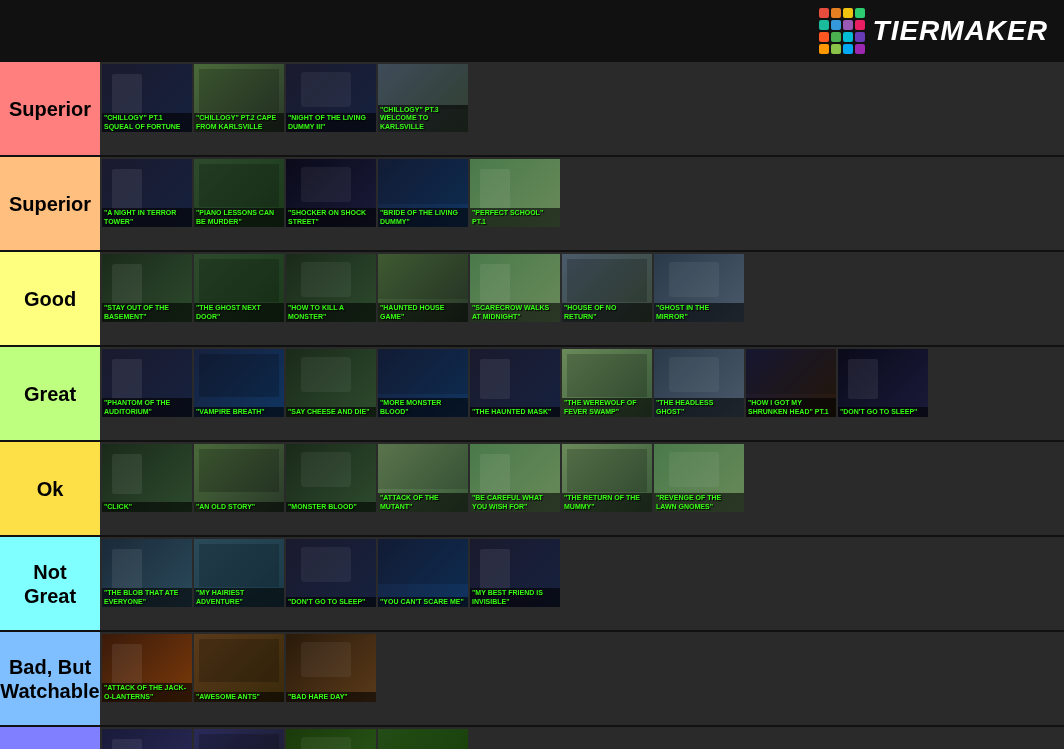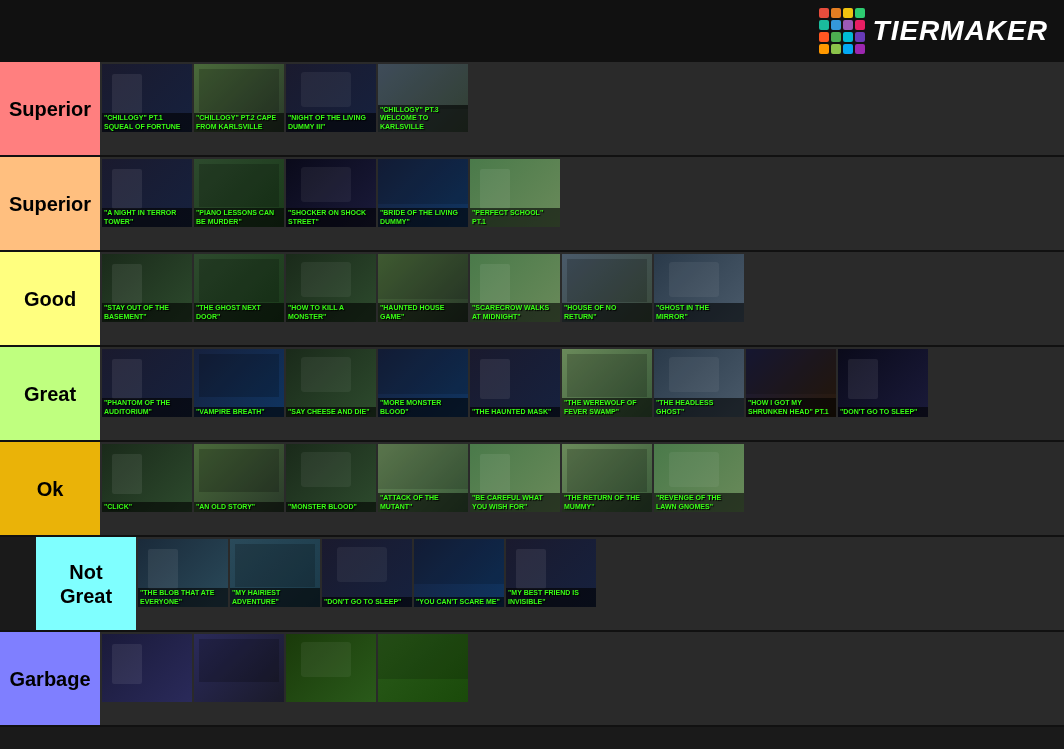--- a/index.html
+++ b/index.html
@@ -243,21 +243,21 @@
           <div style="position: absolute; top: 0px; left: 0px; right: 0px; height: 45px; background: rgba(0, 0, 0, 0.15);"></div>
           <div class="item-label">"HOW I GOT MY SHRUNKEN HEAD" PT.1</div>
         </div>
         <div class="tier-item" style="background: linear-gradient(135deg, rgb(10, 10, 26) 0%, rgb(26, 26, 58) 100%); position: relative; width: 90px; height: 68px; overflow: hidden; flex-shrink: 0;">
           <div style="position: absolute; top: 10px; left: 10px; width: 30px; height: 40px; background: rgba(255, 255, 255, 0.08); border-radius: 2px;"></div>
           <div class="item-label">"DON'T GO TO SLEEP"</div>
         </div>
       </div>
     </div>
     <div class="tier-row">
-      <div class="tier-label" style="background-color: #eab308;">Ok</div>
+      <div class="tier-label" style="background-color: #fde047;">Ok</div>
       <div class="tier-items">
         <div class="tier-item" style="background: linear-gradient(135deg, rgb(26, 42, 26) 0%, rgb(45, 74, 45) 100%); position: relative; width: 90px; height: 68px; overflow: hidden; flex-shrink: 0;">
           <div style="position: absolute; top: 10px; left: 10px; width: 30px; height: 40px; background: rgba(255, 255, 255, 0.08); border-radius: 2px;"></div>
           <div class="item-label">"CLICK"</div>
         </div>
         <div class="tier-item" style="background: linear-gradient(135deg, rgb(74, 106, 58) 0%, rgb(42, 58, 42) 100%); position: relative; width: 90px; height: 68px; overflow: hidden; flex-shrink: 0;">
           <div style="position: absolute; inset: 5px 5px 20px; background: rgba(0, 0, 0, 0.2);"></div>
           <div class="item-label">"AN OLD STORY"</div>
         </div>
         <div class="tier-item" style="background: linear-gradient(135deg, rgb(26, 42, 26) 0%, rgb(45, 74, 45) 100%); position: relative; width: 90px; height: 68px; overflow: hidden; flex-shrink: 0;">
@@ -276,21 +276,21 @@
           <div style="position: absolute; inset: 5px 5px 20px; background: rgba(0, 0, 0, 0.2);"></div>
           <div class="item-label">"THE RETURN OF THE MUMMY"</div>
         </div>
         <div class="tier-item" style="background: linear-gradient(135deg, rgb(74, 122, 74) 0%, rgb(106, 138, 90) 100%); position: relative; width: 90px; height: 68px; overflow: hidden; flex-shrink: 0;">
           <div style="position: absolute; top: 8px; left: 15px; width: 50px; height: 35px; background: rgba(255, 255, 255, 0.06); border-radius: 3px;"></div>
           <div class="item-label">"REVENGE OF THE LAWN GNOMES"</div>
         </div>
       </div>
     </div>
     <div class="tier-row">
-      <div class="tier-label" style="background-color: rgb(127, 255, 255); margin-left: 36px;">Not Great</div>
+      <div class="tier-label" style="background-color: rgb(127, 255, 255);">Not Great</div>
       <div class="tier-items">
         <div class="tier-item" style="background: linear-gradient(135deg, rgb(26, 42, 58) 0%, rgb(42, 74, 90) 100%); position: relative; width: 90px; height: 68px; overflow: hidden; flex-shrink: 0;">
           <div style="position: absolute; top: 10px; left: 10px; width: 30px; height: 40px; background: rgba(255, 255, 255, 0.08); border-radius: 2px;"></div>
           <div class="item-label">"THE BLOB THAT ATE EVERYONE"</div>
         </div>
         <div class="tier-item" style="background: linear-gradient(135deg, rgb(42, 74, 90) 0%, rgb(26, 58, 74) 100%); position: relative; width: 90px; height: 68px; overflow: hidden; flex-shrink: 0;">
           <div style="position: absolute; inset: 5px 5px 20px; background: rgba(0, 0, 0, 0.2);"></div>
           <div class="item-label">"MY HAIRIEST ADVENTURE"</div>
         </div>
         <div class="tier-item" style="background: linear-gradient(135deg, rgb(26, 26, 46) 0%, rgb(22, 33, 62) 100%); position: relative; width: 90px; height: 68px; overflow: hidden; flex-shrink: 0;">
@@ -301,20 +301,37 @@
           <div style="position: absolute; top: 0px; left: 0px; right: 0px; height: 45px; background: rgba(0, 0, 0, 0.15);"></div>
           <div class="item-label">"YOU CAN'T SCARE ME"</div>
         </div>
         <div class="tier-item" style="background: linear-gradient(135deg, rgb(26, 26, 46) 0%, rgb(22, 33, 62) 100%); position: relative; width: 90px; height: 68px; overflow: hidden; flex-shrink: 0;">
           <div style="position: absolute; top: 10px; left: 10px; width: 30px; height: 40px; background: rgba(255, 255, 255, 0.08); border-radius: 2px;"></div>
           <div class="item-label">"MY BEST FRIEND IS INVISIBLE"</div>
         </div>
       </div>
     </div>
     <div class="tier-row">
+      <div class="tier-label" style="background-color: rgb(127, 191, 255);">Bad, But Watchable</div>
+      <div class="tier-items">
+        <div class="tier-item" style="background: linear-gradient(135deg, rgb(58, 26, 10) 0%, rgb(122, 58, 10) 100%); position: relative; width: 90px; height: 68px; overflow: hidden; flex-shrink: 0;">
+          <div style="position: absolute; top: 10px; left: 10px; width: 30px; height: 40px; background: rgba(255, 255, 255, 0.08); border-radius: 2px;"></div>
+          <div class="item-label">"ATTACK OF THE JACK-O-LANTERNS"</div>
+        </div>
+        <div class="tier-item" style="background: linear-gradient(135deg, rgb(90, 58, 26) 0%, rgb(58, 42, 10) 100%); position: relative; width: 90px; height: 68px; overflow: hidden; flex-shrink: 0;">
+          <div style="position: absolute; inset: 5px 5px 20px; background: rgba(0, 0, 0, 0.2);"></div>
+          <div class="item-label">"AWESOME ANTS"</div>
+        </div>
+        <div class="tier-item" style="background: linear-gradient(135deg, rgb(42, 26, 10) 0%, rgb(90, 58, 26) 100%); position: relative; width: 90px; height: 68px; overflow: hidden; flex-shrink: 0;">
+          <div style="position: absolute; top: 8px; left: 15px; width: 50px; height: 35px; background: rgba(255, 255, 255, 0.06); border-radius: 3px;"></div>
+          <div class="item-label">"BAD HARE DAY"</div>
+        </div>
+      </div>
+    </div>
+    <div class="tier-row">
       <div class="tier-label" style="background-color: rgb(127, 127, 255);">Garbage</div>
       <div class="tier-items">
         <div class="tier-item" style="background: linear-gradient(135deg, rgb(26, 26, 58) 0%, rgb(42, 42, 90) 100%); position: relative; width: 90px; height: 68px; overflow: hidden; flex-shrink: 0;">
           <div style="position: absolute; top: 10px; left: 10px; width: 30px; height: 40px; background: rgba(255, 255, 255, 0.08); border-radius: 2px;"></div>
         </div>
         <div class="tier-item" style="background: linear-gradient(135deg, rgb(42, 42, 90) 0%, rgb(26, 26, 42) 100%); position: relative; width: 90px; height: 68px; overflow: hidden; flex-shrink: 0;">
           <div style="position: absolute; inset: 5px 5px 20px; background: rgba(0, 0, 0, 0.2);"></div>
         </div>
         <div class="tier-item" style="background: linear-gradient(135deg, rgb(26, 58, 10) 0%, rgb(42, 90, 26) 100%); position: relative; width: 90px; height: 68px; overflow: hidden; flex-shrink: 0;">
           <div style="position: absolute; top: 8px; left: 15px; width: 50px; height: 35px; background: rgba(255, 255, 255, 0.06); border-radius: 3px;"></div>

